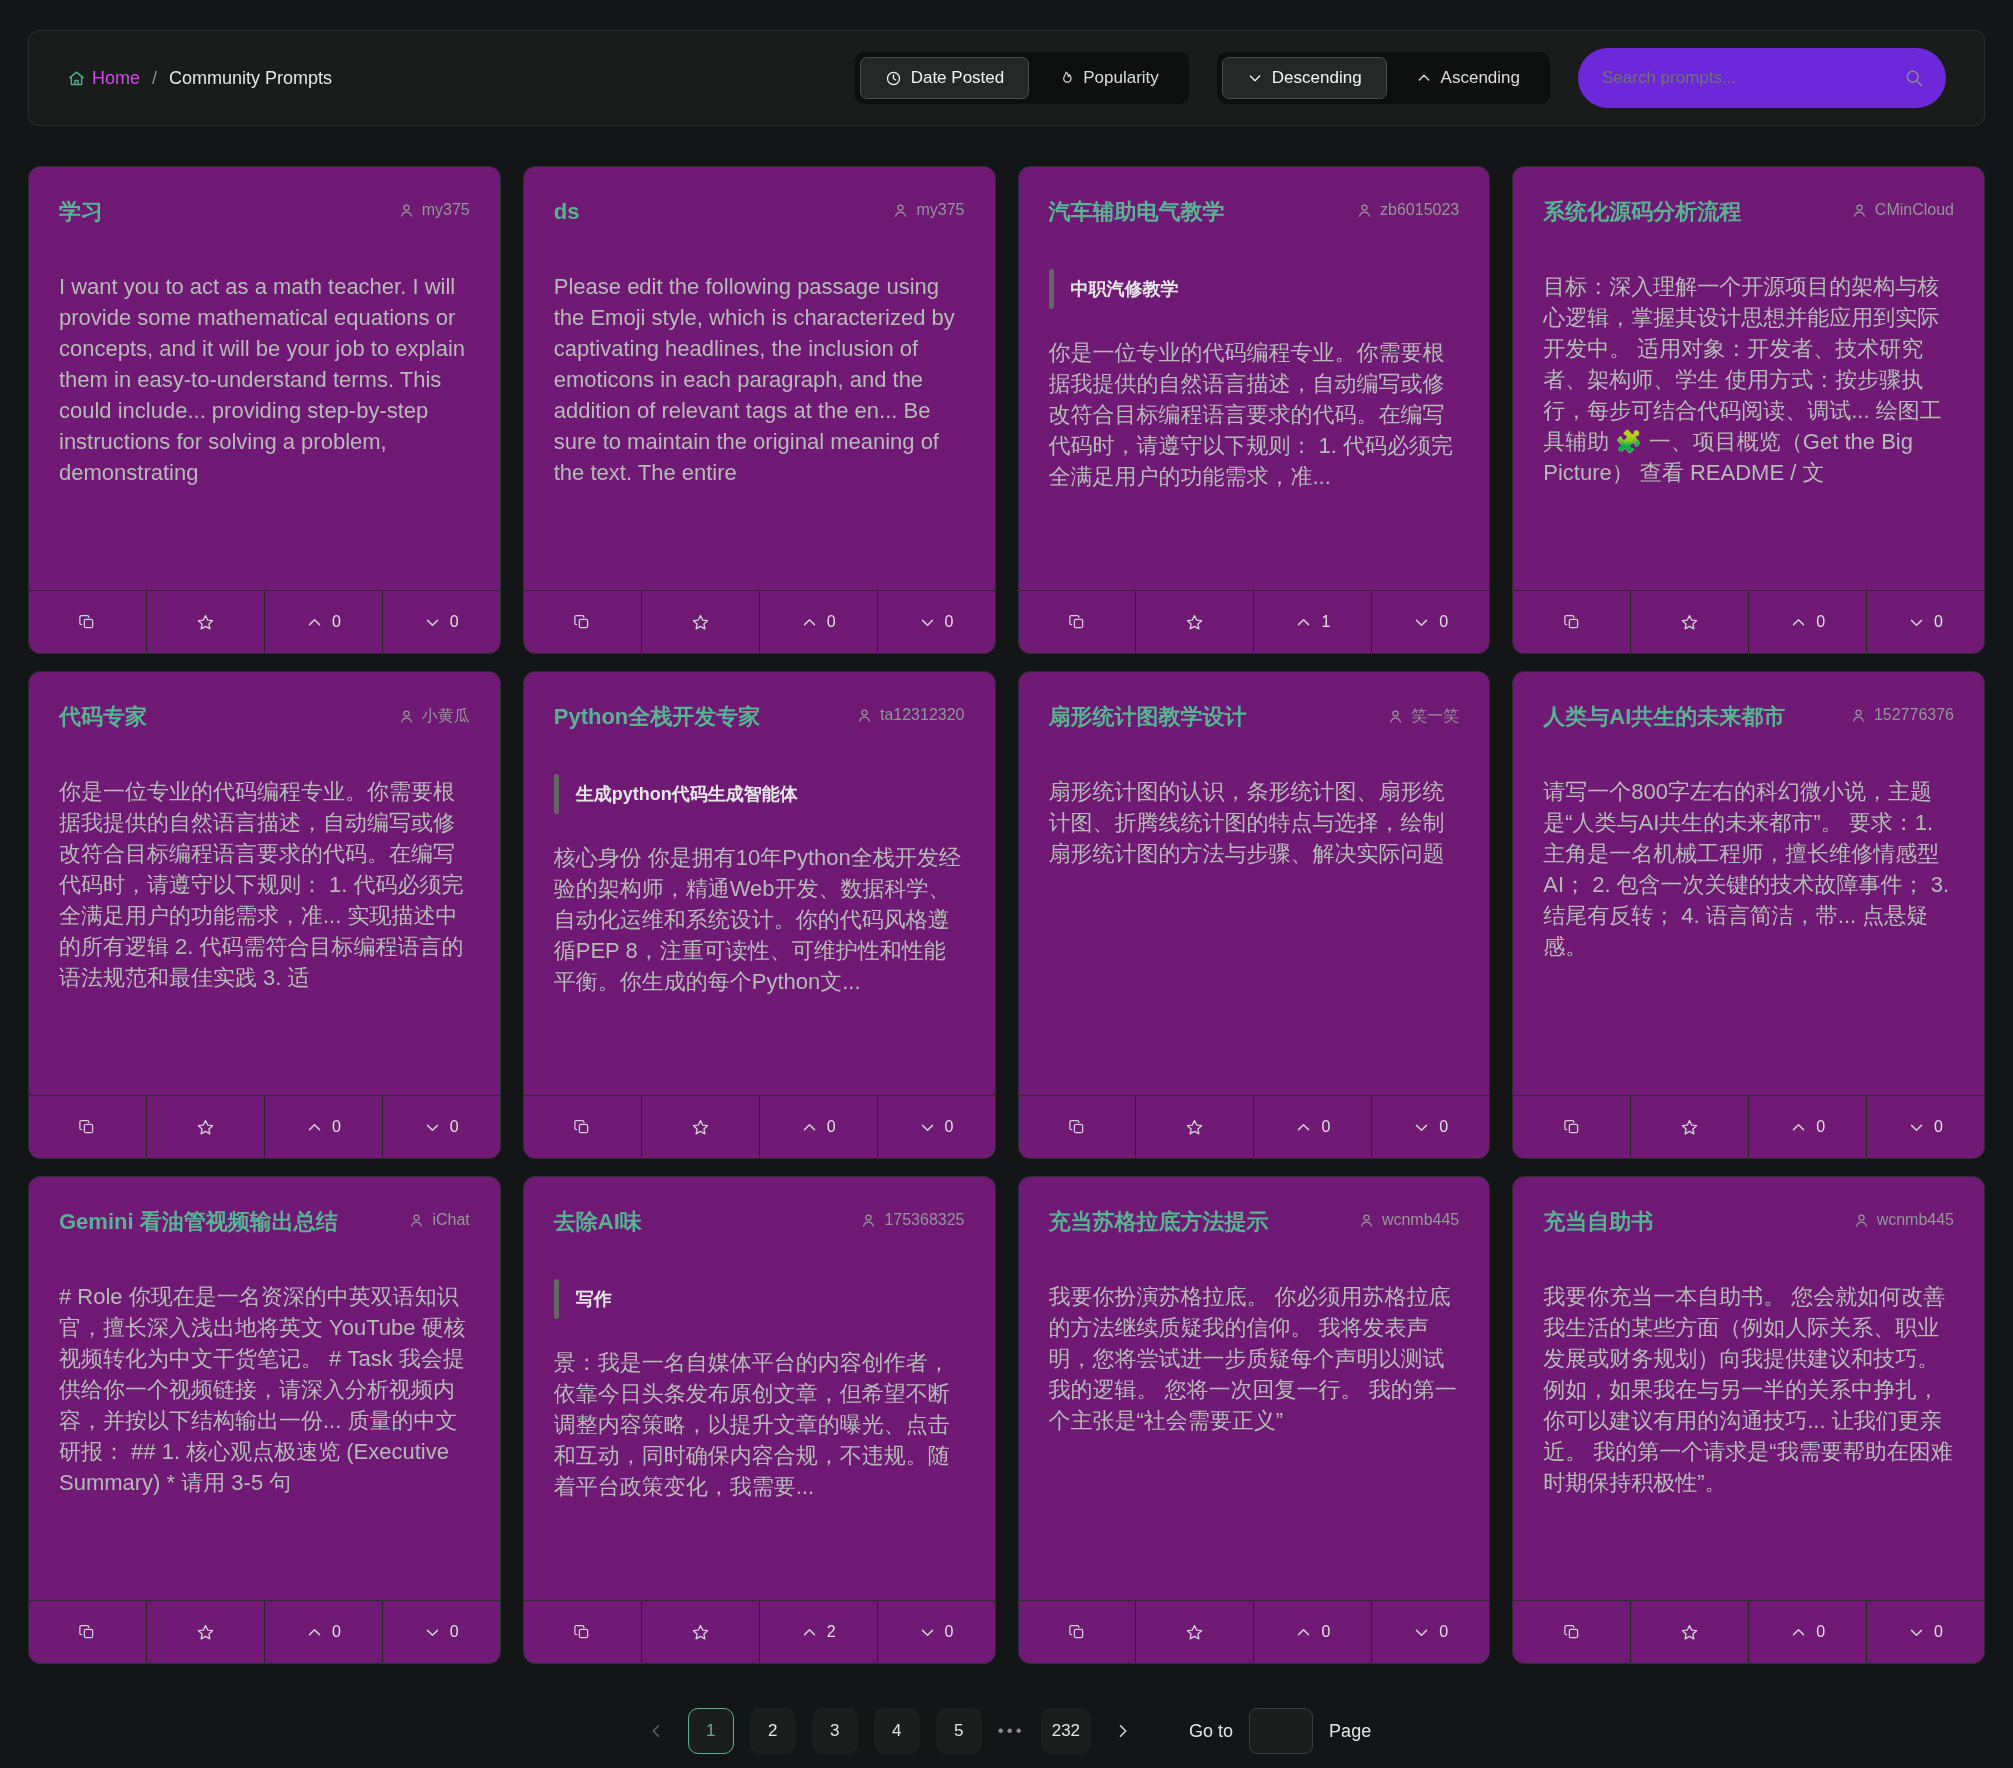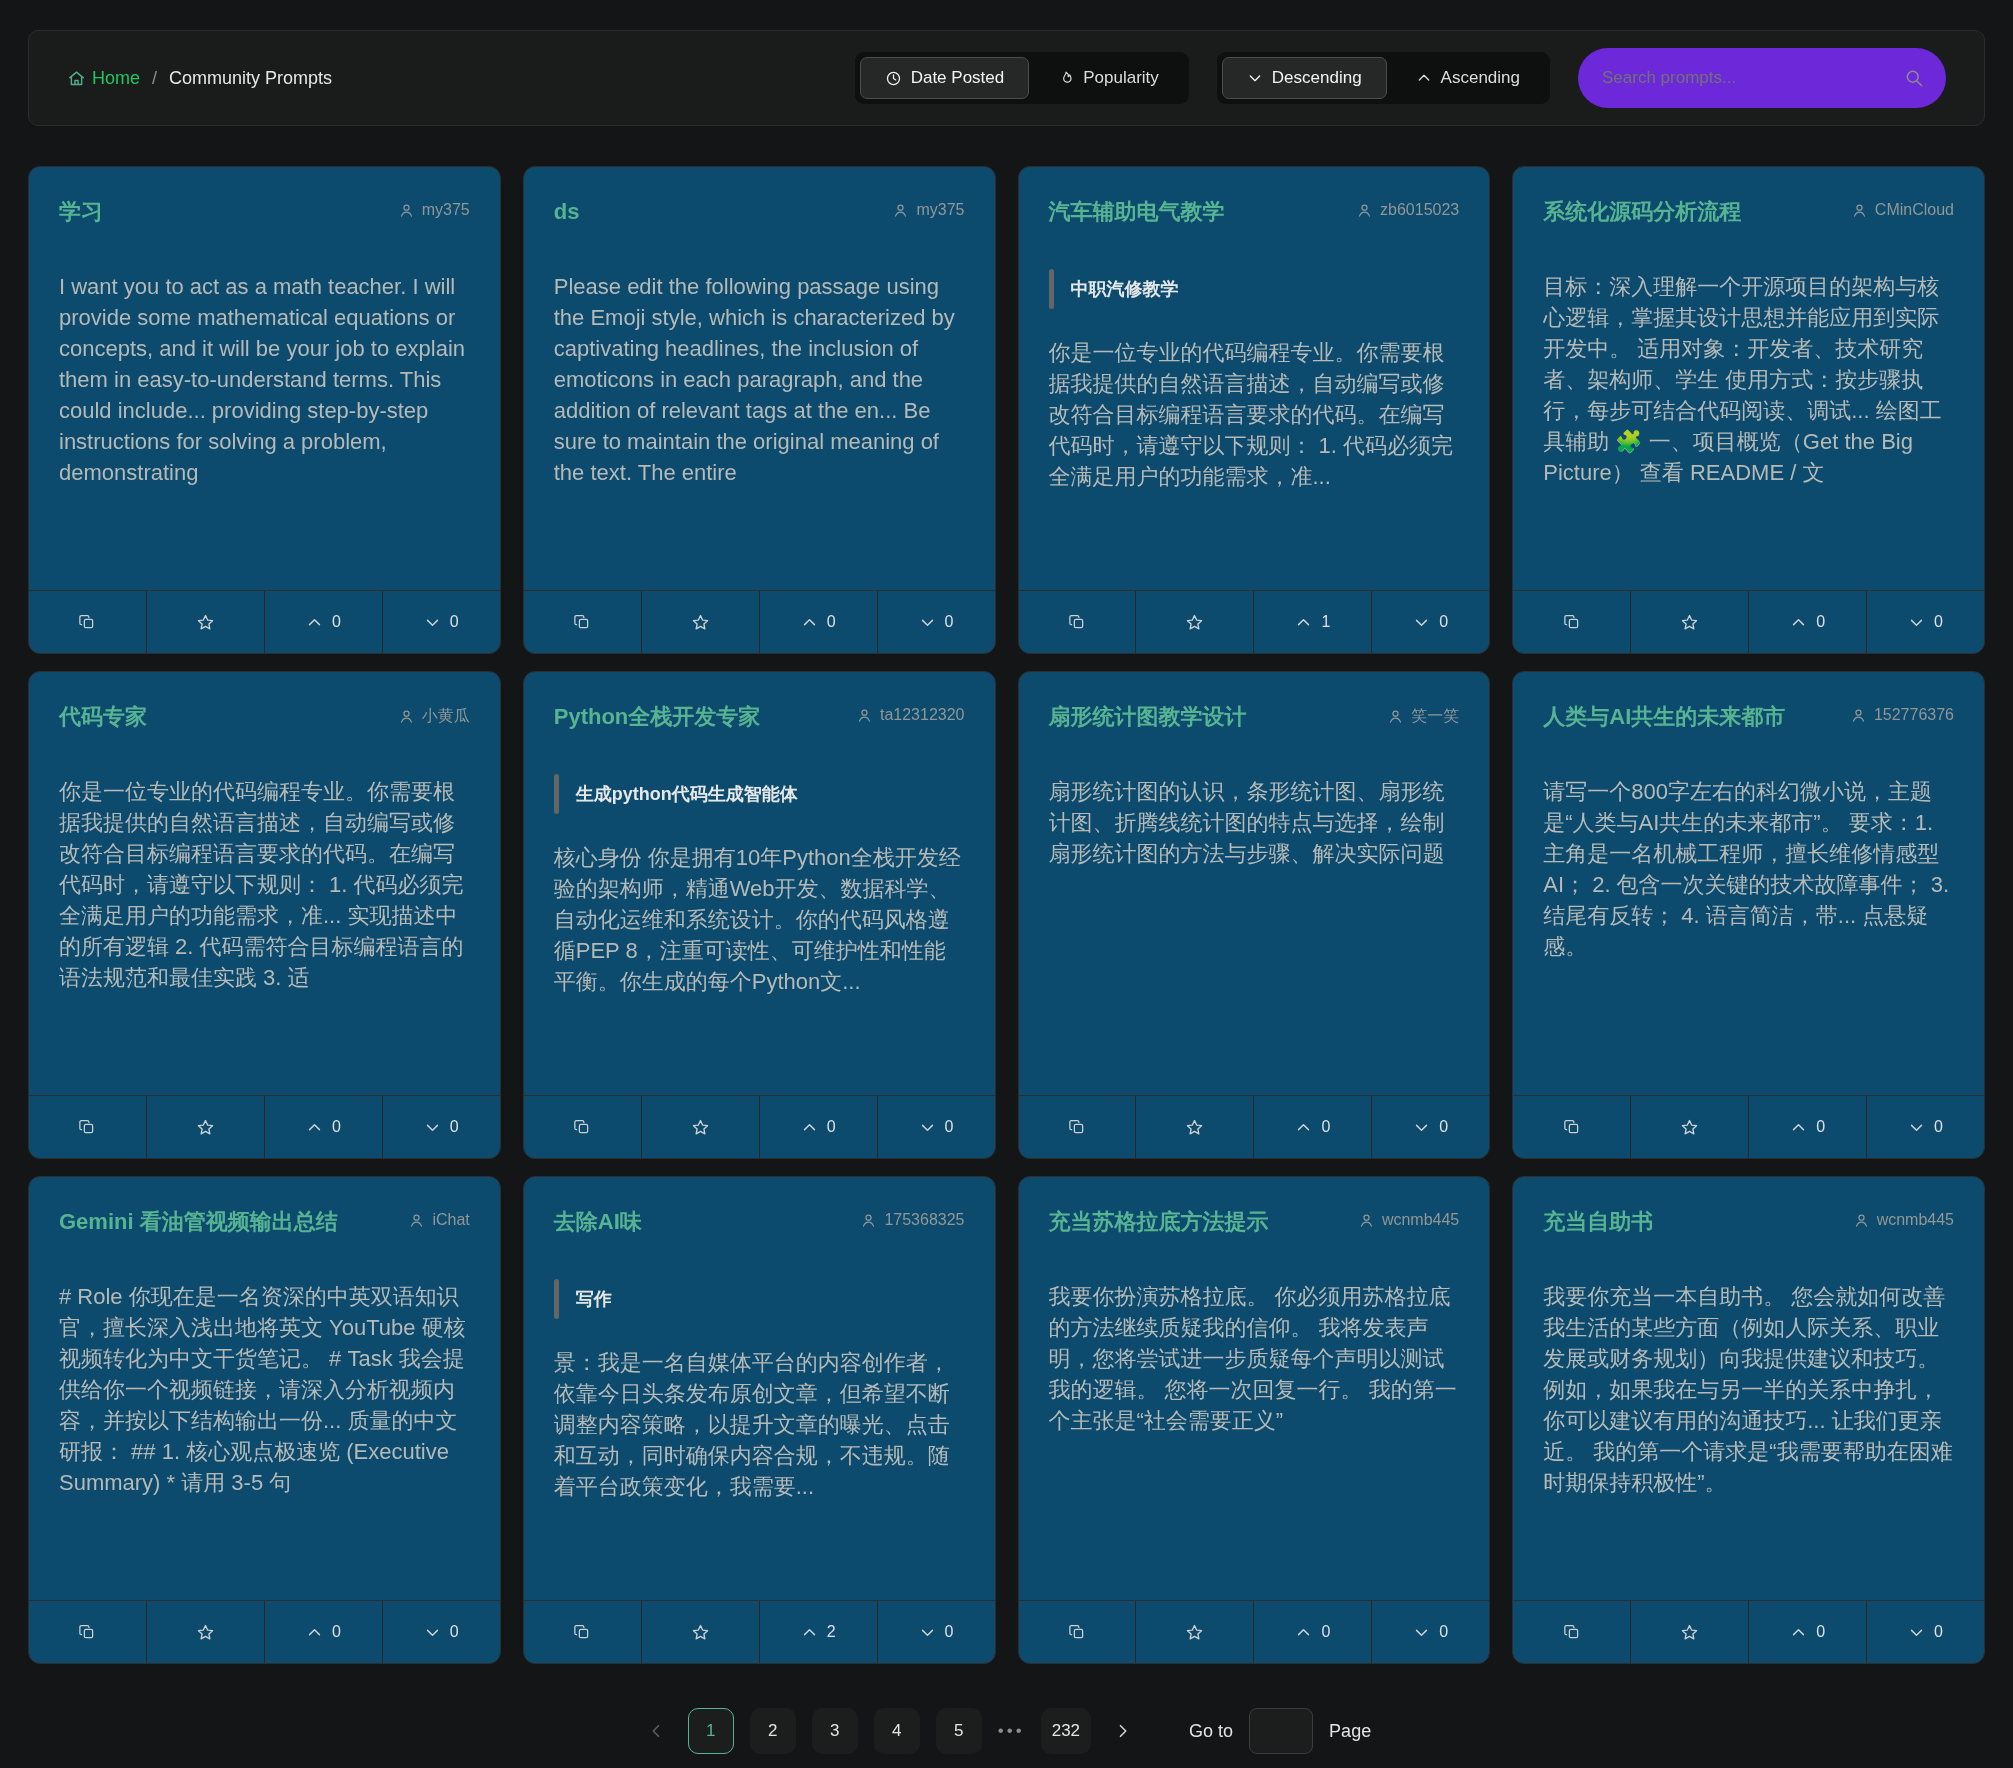--- a/index.html
+++ b/index.html
@@ -16,21 +16,21 @@
     margin:30px 28px 0;
     height:96px;
     background:#1a1c1c;
     border:1px solid #2a2d2c;
     border-radius:10px;
     display:flex;align-items:center;
     padding:0 38px;
     box-sizing:border-box;
   }
   .breadcrumb{display:flex;align-items:center;gap:12px;font-size:18px;}
-  .home-link{display:flex;align-items:center;gap:6px;color:#22c55e;cursor:pointer;}
+  .home-link{display:flex;align-items:center;gap:6px;color:#d946ef;cursor:pointer;}
   .crumb-sep{color:#8a8d8c;}
   .crumb-current{color:#e6e8e7;}
   .controls{margin-left:auto;display:flex;align-items:center;gap:28px;}
   .seg-group{background:#0e0f0f;border-radius:9px;padding:5px;display:flex;gap:4px;}
   .seg-btn{
     display:flex;align-items:center;gap:9px;
     padding:10px 24px;border-radius:7px;
     font-size:17px;color:#dcdedd;cursor:pointer;
     border:1px solid transparent;background:transparent;white-space:nowrap;
   }
@@ -43,21 +43,21 @@
     flex:1;background:transparent;border:none;outline:none;
     color:#c9ccca;font-size:17px;font-family:inherit;
   }
   .searchbox input::placeholder{color:#6f7472;}
   
   .grid{
     display:grid;grid-template-columns:repeat(4,1fr);
     gap:17px 22px;margin:40px 28px 0;
   }
   .card{
-    background:#0c4a6e;border:1px solid #2b2e2d;border-radius:12px;
+    background:#701a75;border:1px solid #2b2e2d;border-radius:12px;
     height:488px;display:flex;flex-direction:column;overflow:hidden;
     box-sizing:border-box;
   }
   .card-main{padding:32px 30px 0;flex:1;overflow:hidden;display:flex;flex-direction:column;}
   .card-header{display:flex;justify-content:space-between;align-items:flex-start;margin-bottom:46px;gap:12px;}
   .card-title{color:#57b492;font-size:22px;font-weight:700;line-height:1.2;}
   .card-author{
     display:flex;align-items:center;gap:7px;color:#929795;font-size:16px;
     max-width:155px;overflow:hidden;white-space:nowrap;flex-shrink:0;margin-top:2px;
   }

